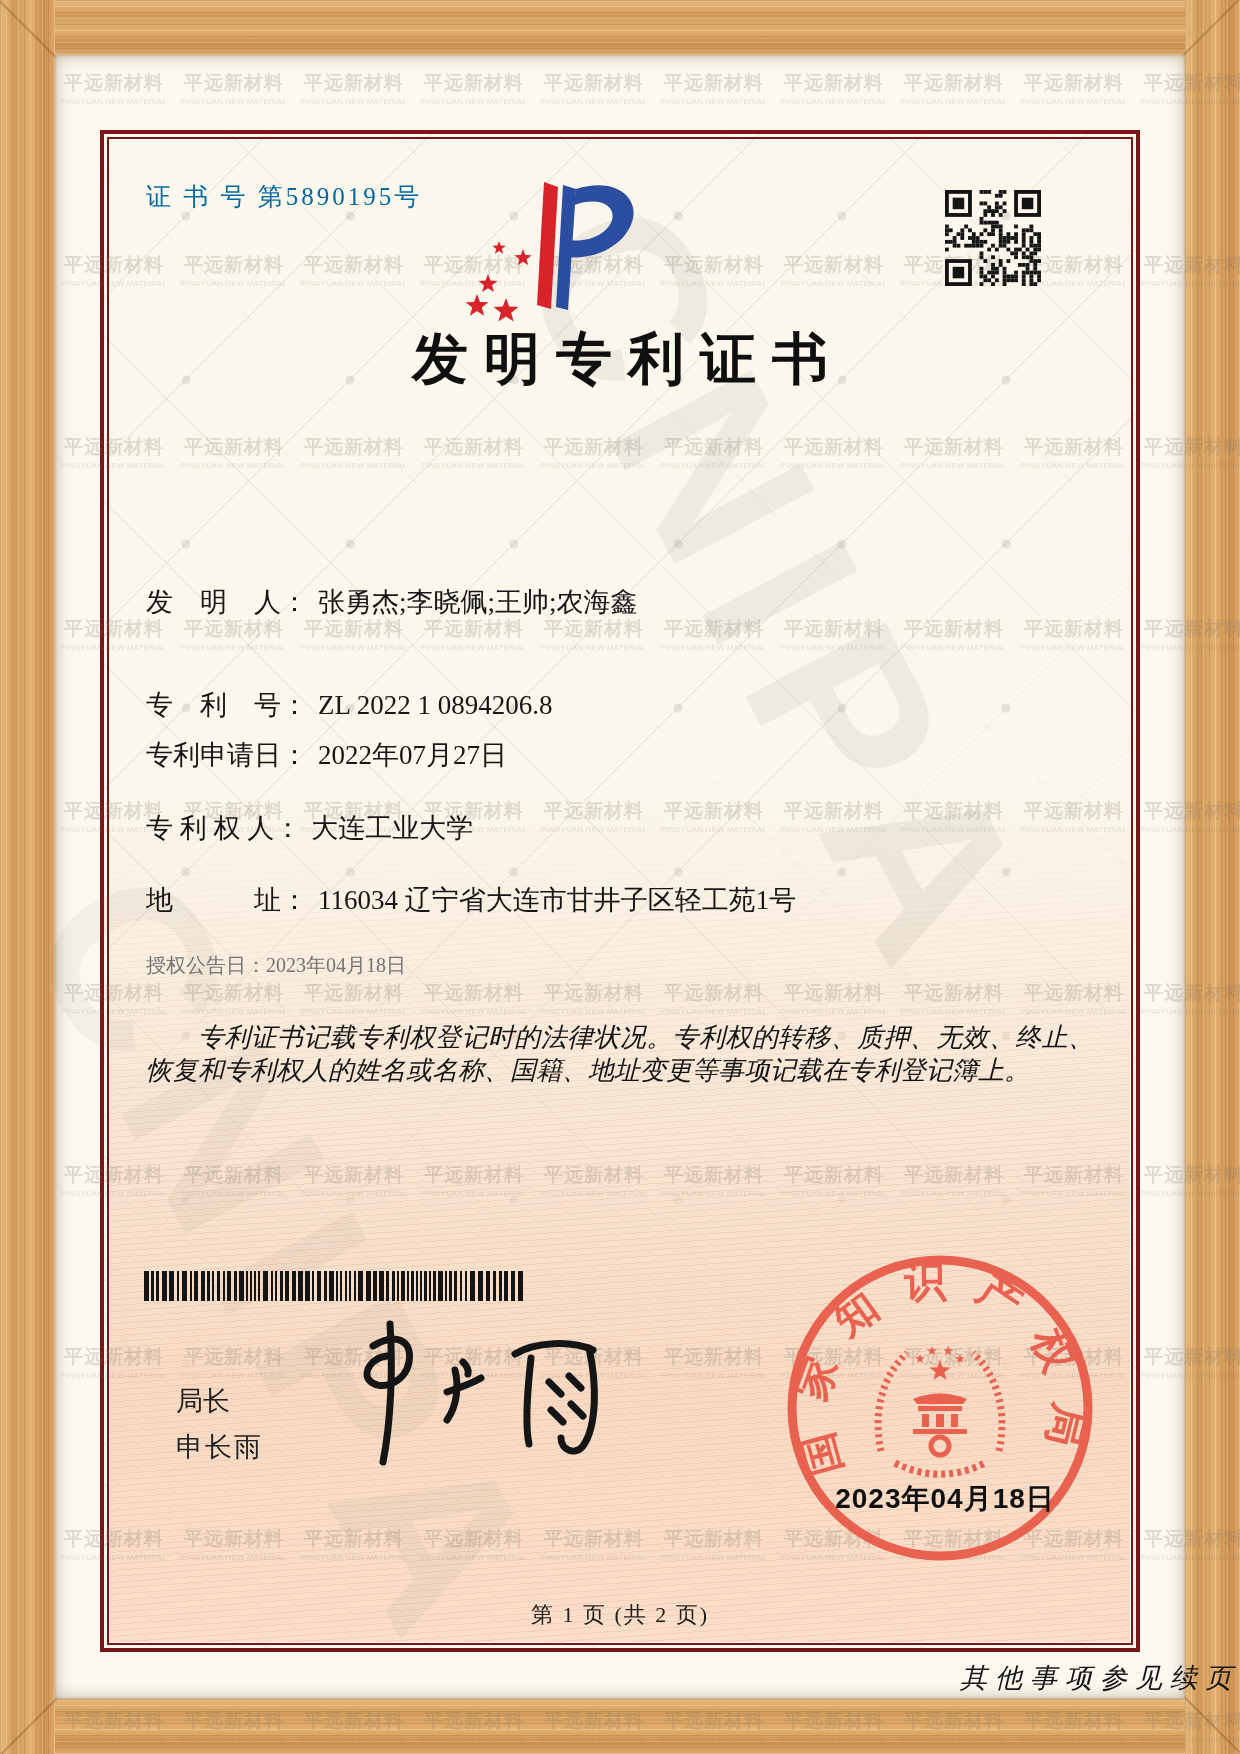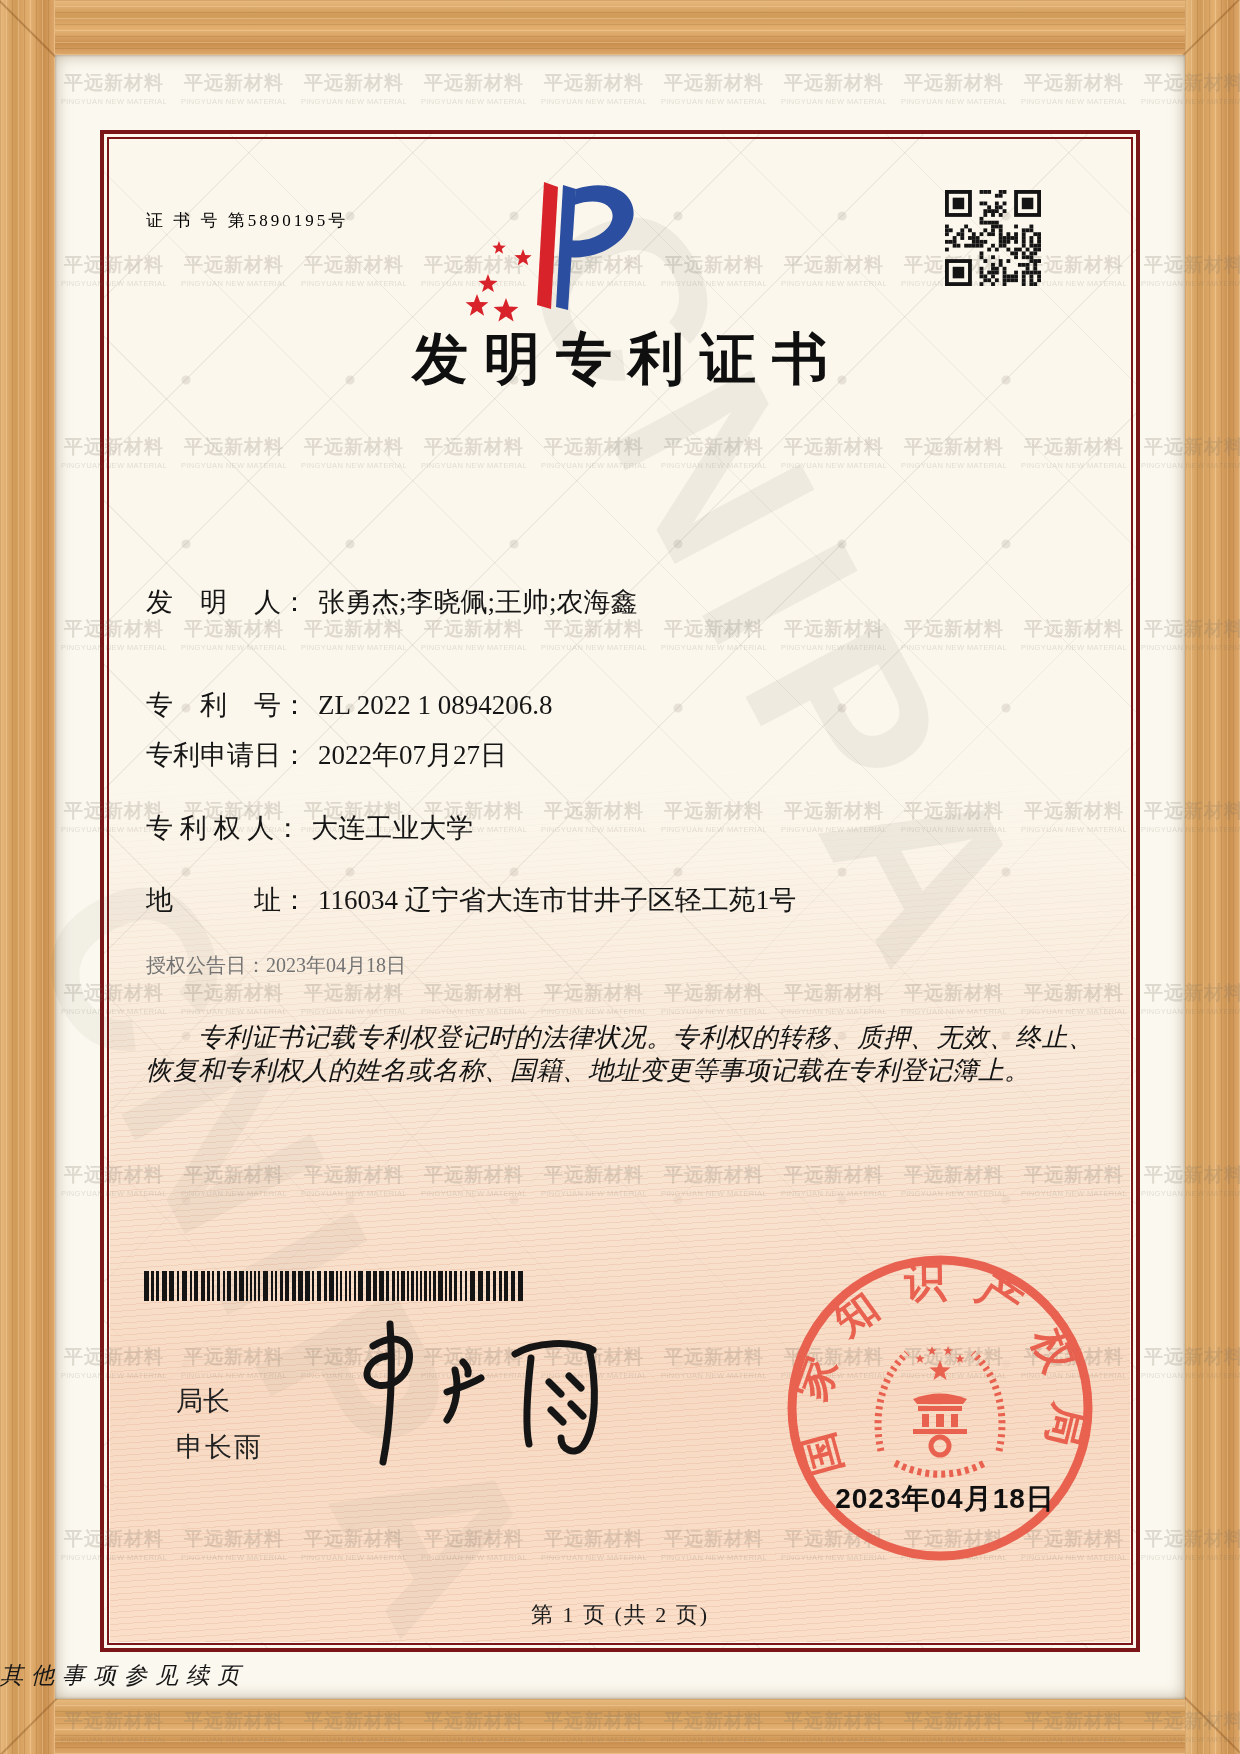--- a/index.html
+++ b/index.html
@@ -55,21 +55,21 @@
   .wm-en{font-family:"Liberation Sans","DejaVu Sans",sans-serif;font-size:7.5px;letter-spacing:.4px;
          color:rgba(122,114,101,.20);margin-top:1px;white-space:nowrap;}
 
   
   .content{position:absolute;left:100px;top:130px;width:1040px;height:1522px;}
   .cnipa-wm{position:absolute;font-family:"Liberation Sans","DejaVu Sans",sans-serif;font-weight:bold;
     font-size:230px;letter-spacing:28px;white-space:nowrap;transform-origin:0 0;pointer-events:none;}
   #cnipa1{left:600px;top:30px;transform:rotate(62deg);color:rgba(110,103,92,.085);}
   #cnipa2{left:110px;top:700px;transform:rotate(62deg);color:rgba(110,103,92,.06);}
 
-  .cert-number{position:absolute;left:46px;top:50px;font-size:17px;letter-spacing:3px;color:#000000;margin-top:29px;}
+  .cert-number{position:absolute;left:46px;top:50px;font-size:25px;letter-spacing:3px;color:#0369a1;}
   .logo{position:absolute;left:360px;top:46px;}
   .qr{position:absolute;left:845px;top:60px;width:96px;height:96px;}
   .title{position:absolute;left:0;width:100%;top:192px;text-align:center;font-size:56px;font-weight:bold;
          letter-spacing:16px;padding-left:16px;box-sizing:border-box;color:#0f0f0f;}
 
   .field-row{position:absolute;left:46px;font-size:27px;color:#161616;white-space:nowrap;}
   .field-row .val{margin-left:10px;}
   #fr0{top:377px;} #fr1{top:454px;} #fr2{top:557px;} #fr3{top:607px;} #fr4{top:680px;} #fr5{top:752px;}
   .grant-row{position:absolute;left:46px;top:822px;font-size:20px;color:#737373;white-space:nowrap;width:960px;}
   .grant-b{position:absolute;left:416px;top:0;}
@@ -87,21 +87,21 @@
 
   .seal{position:absolute;left:685px;top:1123px;width:310px;height:310px;opacity:.93;}
   .seal text{font-family:"Liberation Sans","DejaVu Sans",sans-serif;font-weight:bold;font-size:42px;
              letter-spacing:26px;fill:#e85948;}
   .seal-date{position:absolute;left:690px;top:1350px;width:310px;text-align:center;
              font-family:"Liberation Sans","DejaVu Sans",sans-serif;font-weight:bold;font-size:28px;
              color:#101010;letter-spacing:1px;}
 
   .page-num{position:absolute;left:0;width:100%;top:1470px;text-align:center;font-size:22px;
             letter-spacing:2px;color:#1c1c1c;}
-  .continuation{position:absolute;left:0;width:100%;top:1660px;text-align:left;font-size:23px;
+  .continuation{position:absolute;left:0;width:100%;top:1660px;text-align:right;font-size:27px;
                 letter-spacing:8px;color:#161616;font-style:italic;}
 </style>
 </head>
 <body>
 
 <div class="wood wood-h" id="wood-top"></div>
 <div class="wood wood-h" id="wood-bottom"></div>
 <div class="wood wood-v" id="wood-left"></div>
 <div class="wood wood-v" id="wood-right"></div>
 <div class="miter" id="m-tl"></div>

